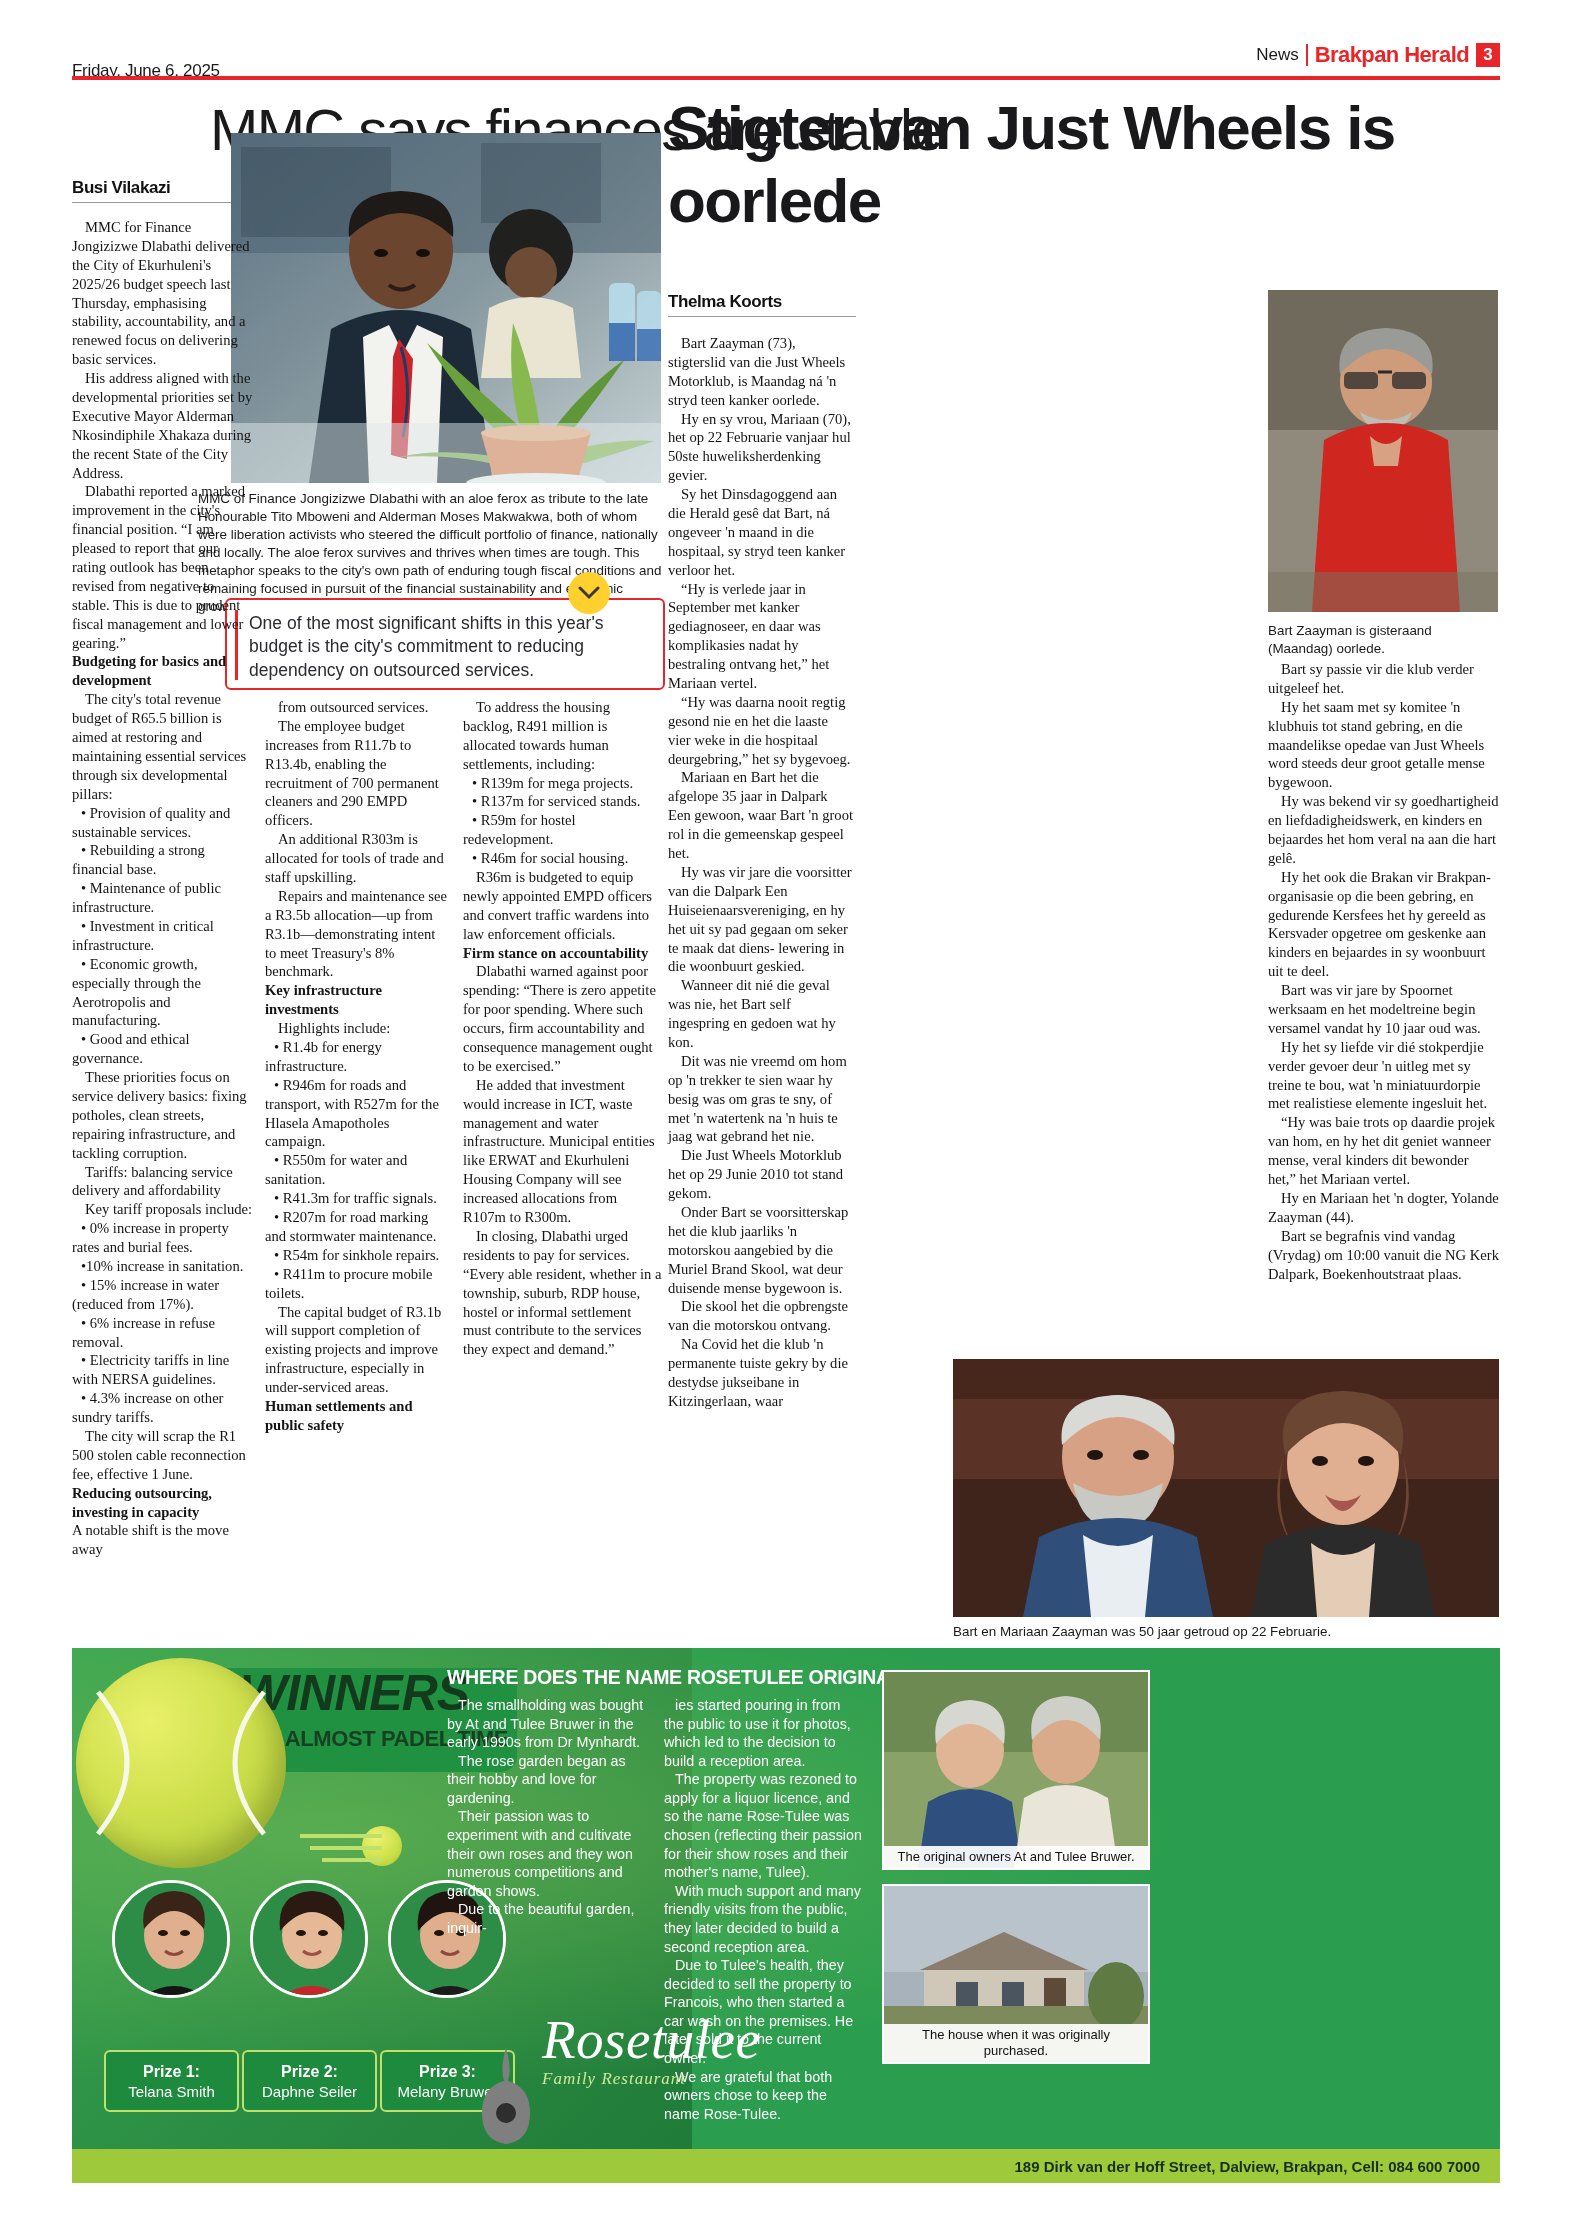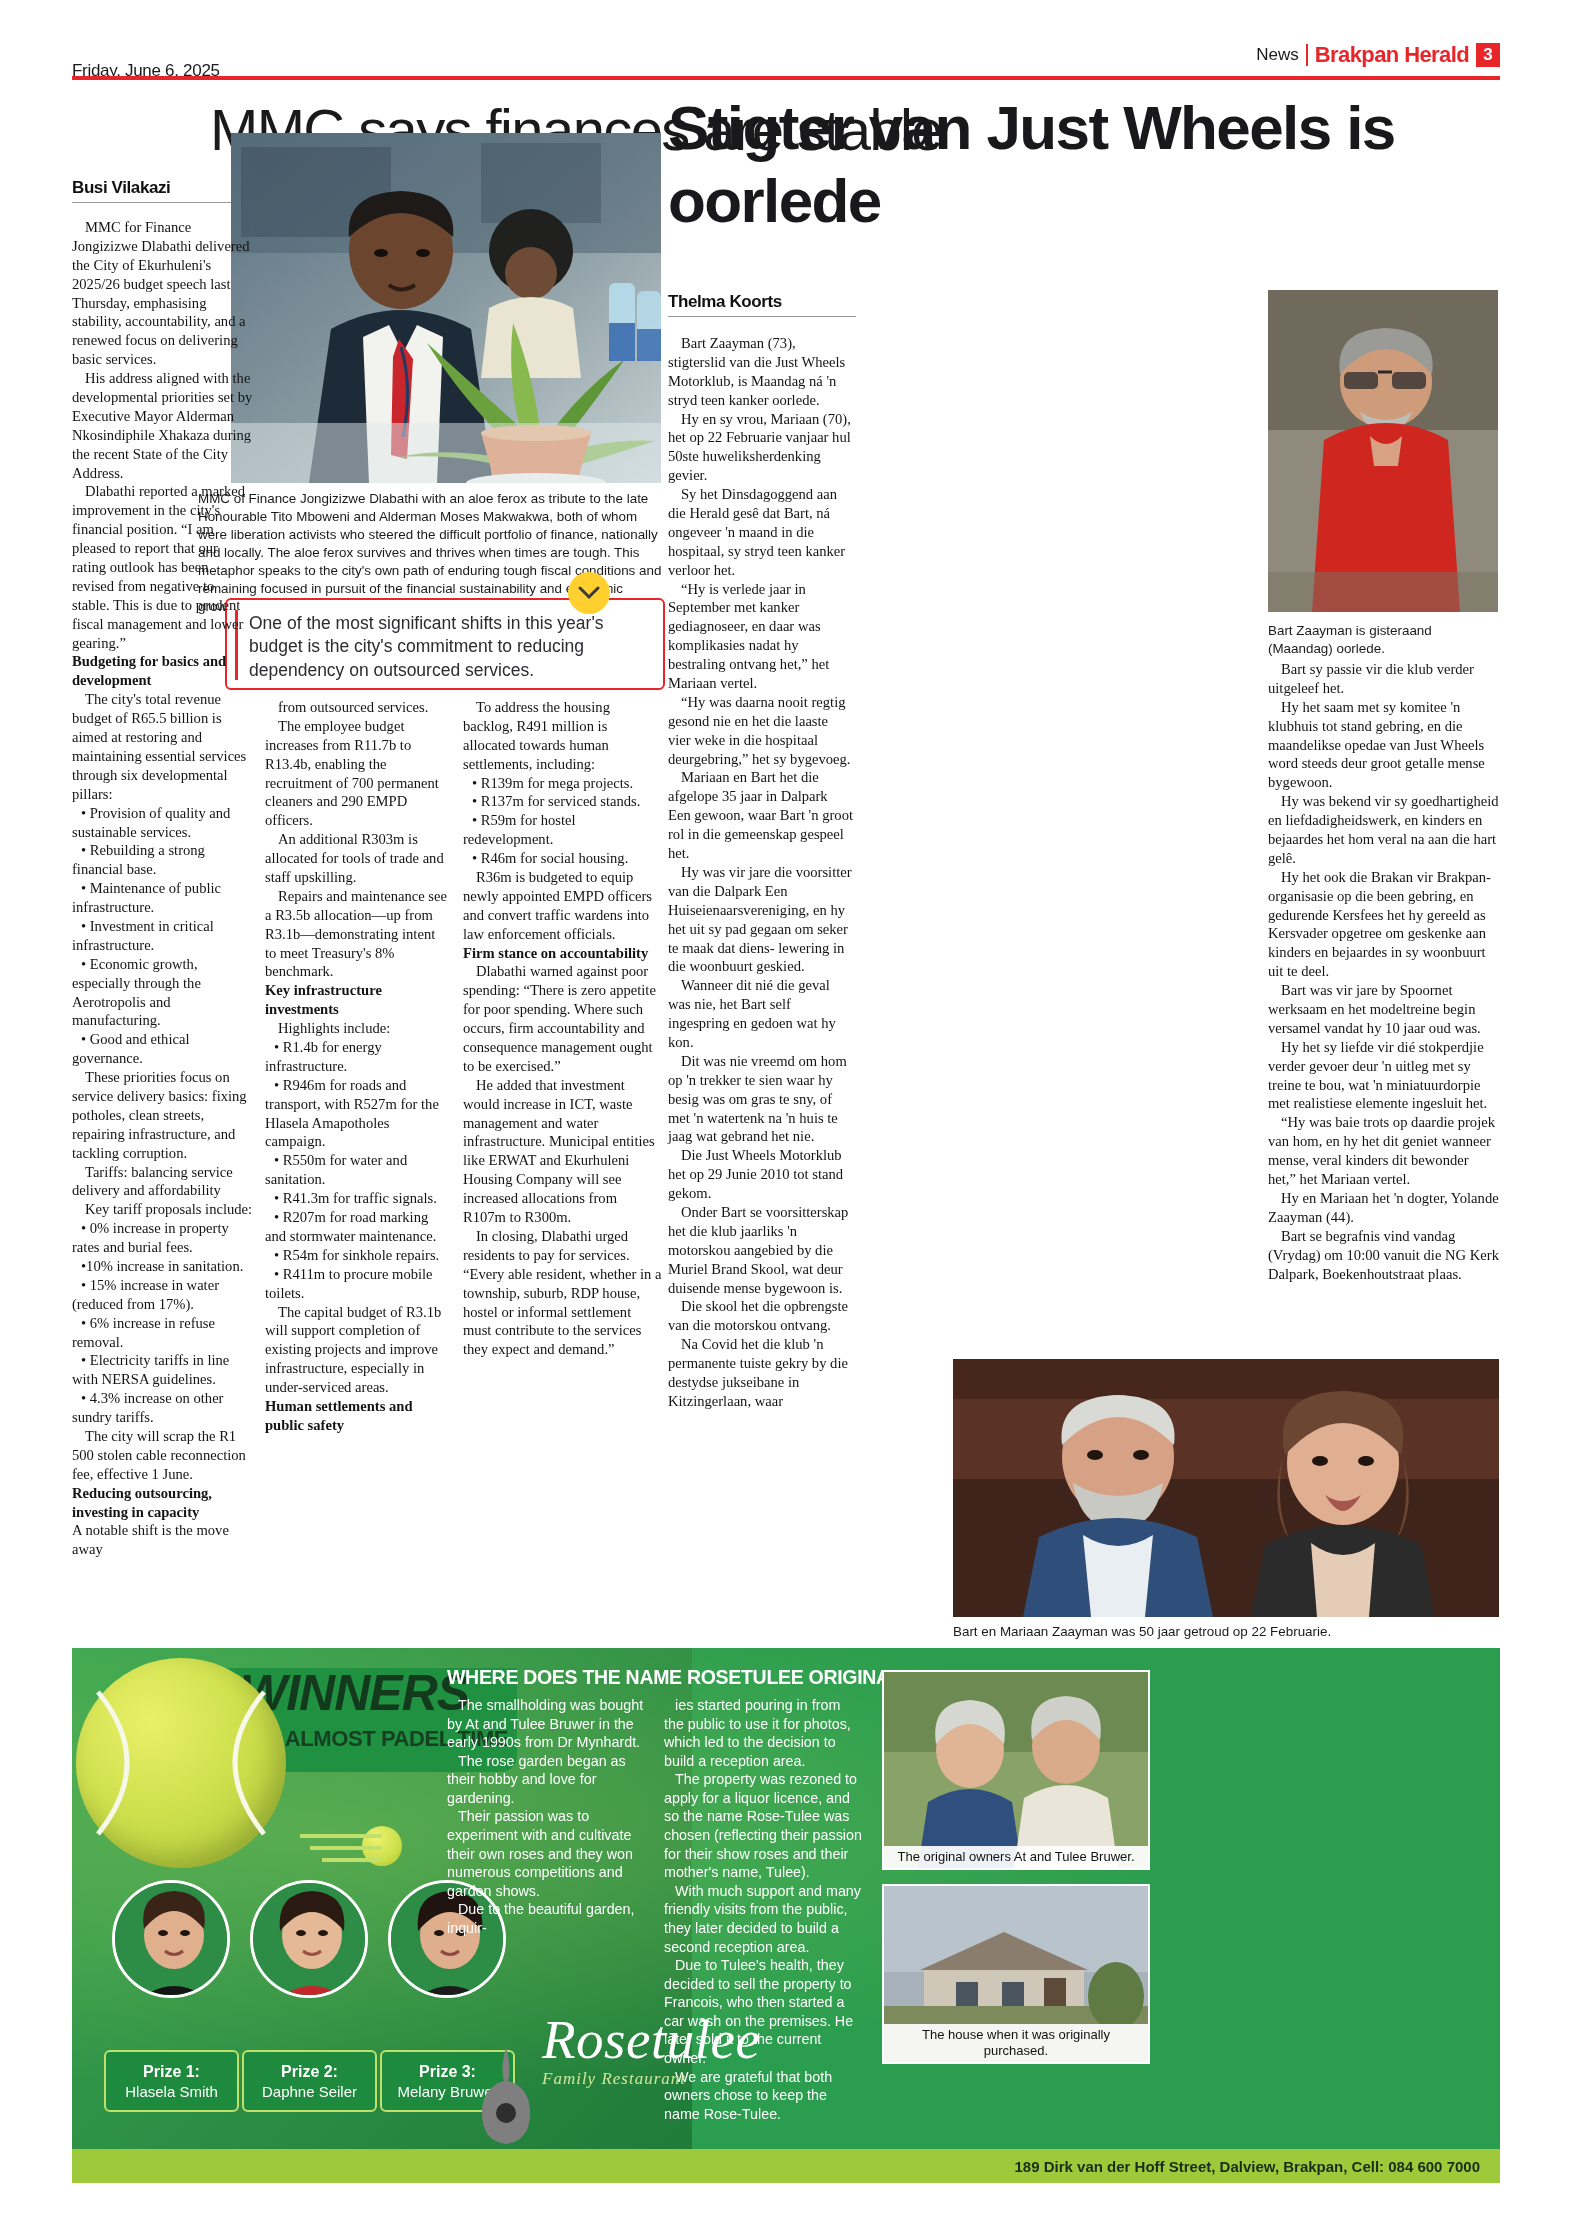--- a/index.html
+++ b/index.html
@@ -522,21 +522,21 @@
           <path d="M27 48 q32 -38 64 0 q4 -38 -32 -40 q-36 2 -32 40z" fill="#1f1410"></path>
           <ellipse cx="48" cy="50" rx="5" ry="3" fill="#20150f"></ellipse>
           <ellipse cx="70" cy="50" rx="5" ry="3" fill="#20150f"></ellipse>
           <path d="M50 68 q9 7 18 0" stroke="#8d4a43" stroke-width="3" fill="none"></path>
           <path d="M22 118 q37 -30 74 0z" fill="#1c1c1c"></path>
         </svg>
     </div>
 
     <div class="prize" style="left:32px; top:402px;">
       <span class="t">Prize 1:</span>
-      <span class="n">Hlasela Smith</span>
+      <span class="n">Telana Smith</span>
     </div>
     <div class="prize" style="left:170px; top:402px;">
       <span class="t">Prize 2:</span>
       <span class="n">Daphne Seiler</span>
     </div>
     <div class="prize" style="left:308px; top:402px;">
       <span class="t">Prize 3:</span>
       <span class="n">Melany Bruwer</span>
     </div>
 

